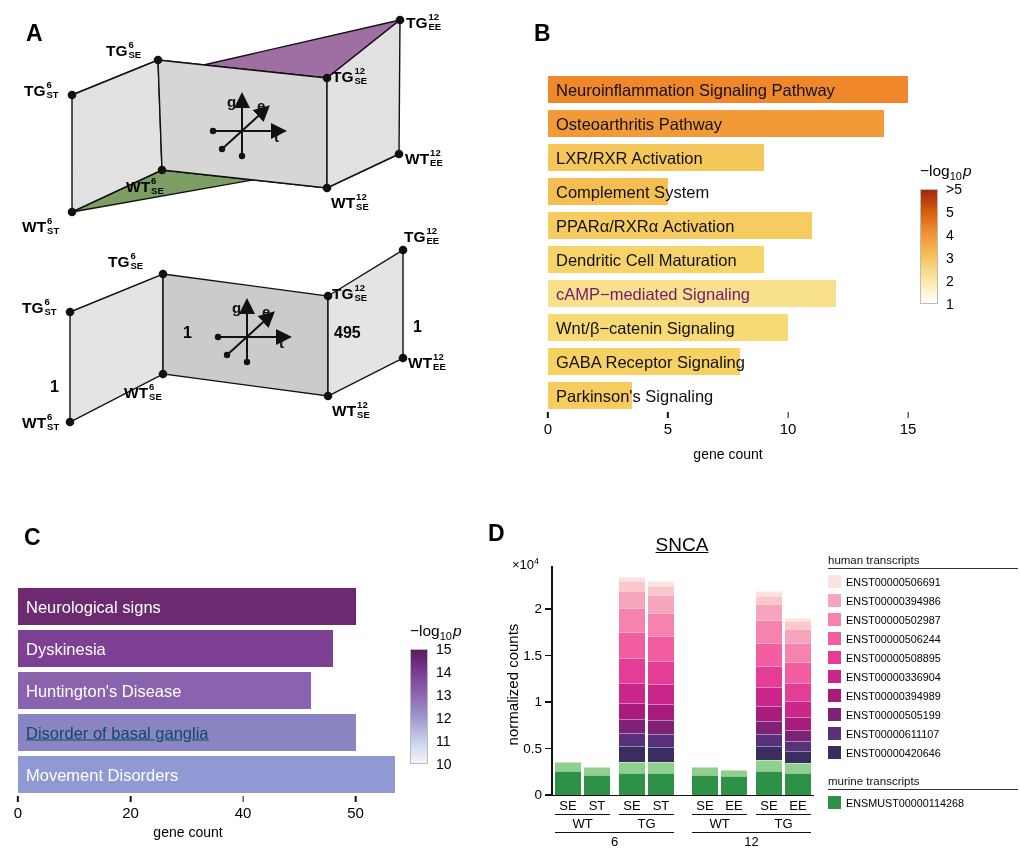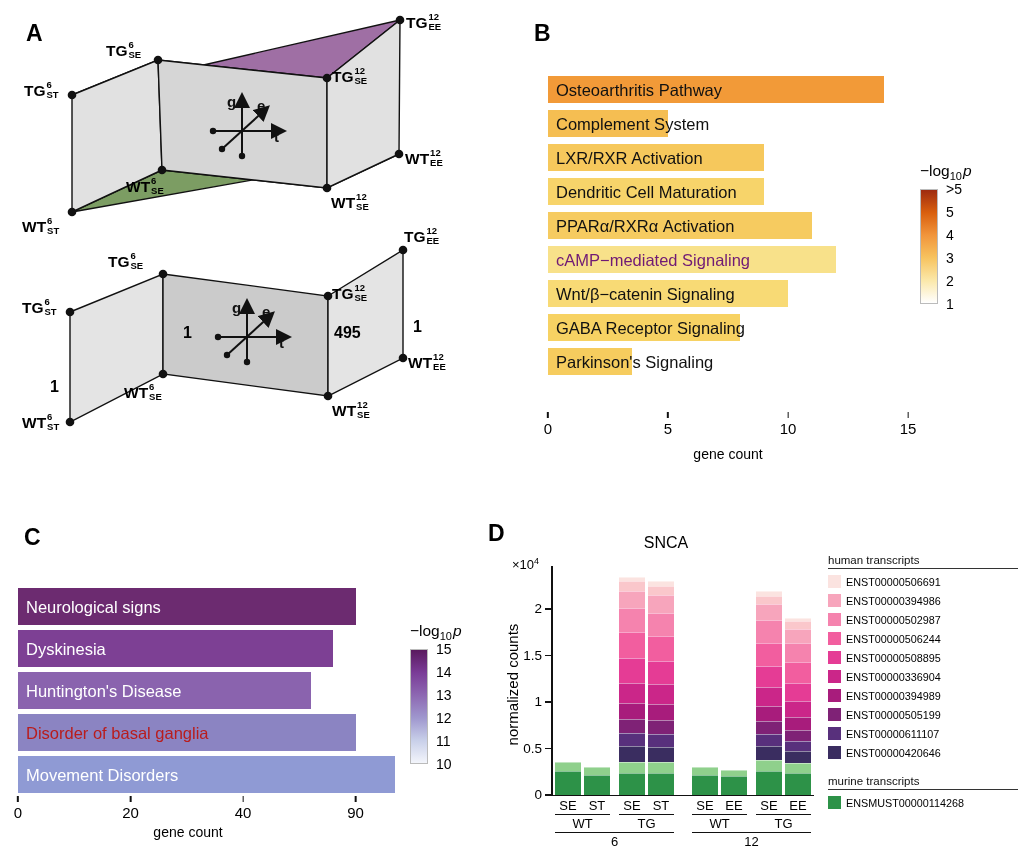--- a/index.html
+++ b/index.html
@@ -29,21 +29,21 @@
   .legend-title { font-size:15.5px; margin-bottom:7px; }
   .legend-title sub { font-size:11px; }
   .lital { font-style:italic; margin-left:1px; }
   .legend-body { display:flex; }
   .grad { width:18px; height:115px; }
   .grad-ticks { position:relative; width:32px; margin-left:6px; }
   .grad-tick { position:absolute; left:2px; transform:translateY(-50%); font-size:14px; }
 
   
   #d-plot { position:absolute; left:0; top:0; width:560px; height:364px; }
-  .d-title { position:absolute; left:116px; top:34px; width:180px; text-align:center; font-size:16px; }
+  .d-title { position:absolute; left:132px; top:34px; width:180px; text-align:center; font-size:19px;text-decoration:underline; }
   .d-ylabel { position:absolute; left:-48px; top:176px; width:200px; text-align:center; transform:rotate(-90deg); font-size:15px; }
   .d-scale { position:absolute; left:52px; top:56px; font-size:13px; }
   .d-scale sup { font-size:9px; }
   .d-yaxis { position:absolute; left:91px; top:66px; width:1.5px; height:229px; background:#111; }
   .d-xaxis { position:absolute; left:91px; top:294.5px; width:263px; height:1.5px; background:#111; }
   .d-ytick-mark { position:absolute; left:85px; width:6px; height:1.5px; background:#111; }
   .d-ytick-label { position:absolute; left:48px; width:34px; text-align:right; font-size:13.5px; }
   .d-bar { position:absolute; display:flex; flex-direction:column-reverse; }
   .d-seg { width:100%; border-top:1px solid rgba(255,255,255,0.45); }
   .d-envlabel { position:absolute; top:298px; text-align:center; font-size:13px; }
@@ -250,38 +250,42 @@
     <span class="anum" style="left:50px;top:378px">1</span>
     <span class="anum" style="left:183px;top:324px">1</span>
     <span class="anum" style="left:334px;top:324px">495</span>
     <span class="anum" style="left:413px;top:318px">1</span>
   </section>
 
   <section class="panel" id="panel-b" style="left:510px;top:0;width:510px;height:500px">
     <div class="panel-letter" style="left:24px;top:20px">B</div>
     <div class="hbars" id="b-bars" style="left:38px;top:76px">
         <div class="hbar-row" style="height: 27px; margin-bottom: 7px;">
+          <div class="hbar" style="width: 360px; background: rgb(241, 135, 43);"></div>
+          <span class="hbar-label" style="color: rgb(17, 17, 17);">Neuroinflammation Signaling Pathway</span>
+        </div>
+        <div class="hbar-row" style="height: 27px; margin-bottom: 7px;">
           <div class="hbar" style="width: 336px; background: rgb(242, 154, 56);"></div>
           <span class="hbar-label" style="color: rgb(17, 17, 17);">Osteoarthritis Pathway</span>
         </div>
         <div class="hbar-row" style="height: 27px; margin-bottom: 7px;">
+          <div class="hbar" style="width: 216px; background: rgb(246, 200, 92);"></div>
+          <span class="hbar-label" style="color: rgb(17, 17, 17);">LXR/RXR Activation</span>
+        </div>
+        <div class="hbar-row" style="height: 27px; margin-bottom: 7px;">
           <div class="hbar" style="width: 120px; background: rgb(245, 190, 82);"></div>
           <span class="hbar-label" style="color: rgb(17, 17, 17);">Complement System</span>
         </div>
         <div class="hbar-row" style="height: 27px; margin-bottom: 7px;">
-          <div class="hbar" style="width: 216px; background: rgb(246, 200, 92);"></div>
-          <span class="hbar-label" style="color: rgb(17, 17, 17);">LXR/RXR Activation</span>
+          <div class="hbar" style="width: 264px; background: rgb(246, 203, 96);"></div>
+          <span class="hbar-label" style="color: rgb(17, 17, 17);">PPARα/RXRα Activation</span>
         </div>
         <div class="hbar-row" style="height: 27px; margin-bottom: 7px;">
           <div class="hbar" style="width: 216px; background: rgb(247, 212, 106);"></div>
           <span class="hbar-label" style="color: rgb(17, 17, 17);">Dendritic Cell Maturation</span>
-        </div>
-        <div class="hbar-row" style="height: 27px; margin-bottom: 7px;">
-          <div class="hbar" style="width: 264px; background: rgb(246, 203, 96);"></div>
-          <span class="hbar-label" style="color: rgb(17, 17, 17);">PPARα/RXRα Activation</span>
         </div>
         <div class="hbar-row" style="height: 27px; margin-bottom: 7px;">
           <div class="hbar" style="width: 288px; background: rgb(248, 225, 138);"></div>
           <span class="hbar-label" style="color: #701a75;">cAMP−mediated Signaling</span>
         </div>
         <div class="hbar-row" style="height: 27px; margin-bottom: 7px;">
           <div class="hbar" style="width: 240px; background: rgb(248, 218, 117);"></div>
           <span class="hbar-label" style="color: rgb(17, 17, 17);">Wnt/β−catenin Signaling</span>
         </div>
         <div class="hbar-row" style="height: 27px; margin-bottom: 7px; text-align: right;">
@@ -338,21 +342,21 @@
         <div class="hbar-row" style="height: 37px; margin-bottom: 5px;">
           <div class="hbar" style="width: 315px; background: rgb(125, 64, 148);"></div>
           <span class="hbar-label" style="color: rgb(255, 255, 255);">Dyskinesia</span>
         </div>
         <div class="hbar-row" style="height: 37px; margin-bottom: 5px;">
           <div class="hbar" style="width: 292.5px; background: rgb(138, 99, 174);"></div>
           <span class="hbar-label" style="color: rgb(255, 255, 255);">Huntington's Disease</span>
         </div>
         <div class="hbar-row" style="height: 37px; margin-bottom: 5px;">
           <div class="hbar" style="width: 337.5px; background: rgb(139, 132, 194);"></div>
-          <span class="hbar-label" style="color: #b91c1c;">Disorder of basal ganglia</span>
+          <span class="hbar-label" style="color: #0c4a6e; text-decoration: underline;">Disorder of basal ganglia</span>
         </div>
         <div class="hbar-row" style="height: 37px; margin-bottom: 5px;">
           <div class="hbar" style="width: 376.875px; background: rgb(143, 154, 212);"></div>
           <span class="hbar-label" style="color: rgb(255, 255, 255);">Movement Disorders</span>
         </div>
       </div>
     <div class="xticks" id="c-ticks" style="left:18px;top:296px;width:380px">
         <div class="xtick" style="left: 0px;">
           <div class="xtick-mark"></div>
           <div class="xtick-label">0</div>
@@ -360,21 +364,21 @@
         <div class="xtick" style="left: 112.5px;">
           <div class="xtick-mark"></div>
           <div class="xtick-label">20</div>
         </div>
         <div class="xtick" style="left: 225px;">
           <div class="xtick-mark"></div>
           <div class="xtick-label">40</div>
         </div>
         <div class="xtick" style="left: 337.5px;">
           <div class="xtick-mark"></div>
-          <div class="xtick-label">90</div>
+          <div class="xtick-label">50</div>
         </div>
       </div>
     <div class="axis-title" style="left:18px;top:324px;width:340px">gene count</div>
     <div class="legend" style="left:410px;top:122px">
       <div class="legend-title"><span>−log</span><sub>10</sub><span class="lital">p</span></div>
       <div class="legend-body">
         <div class="grad" id="c-grad" style="background: linear-gradient(rgb(90, 26, 94), rgb(122, 60, 151), rgb(141, 104, 178), rgb(159, 151, 206), rgb(200, 207, 233), rgb(243, 245, 251)); border: 0.5px solid rgb(187, 187, 187);"></div>
         <div class="grad-ticks" id="c-grad-ticks">
             <div class="grad-tick" style="top: 0px;">15</div>
             <div class="grad-tick" style="top: 23px;">14</div>

